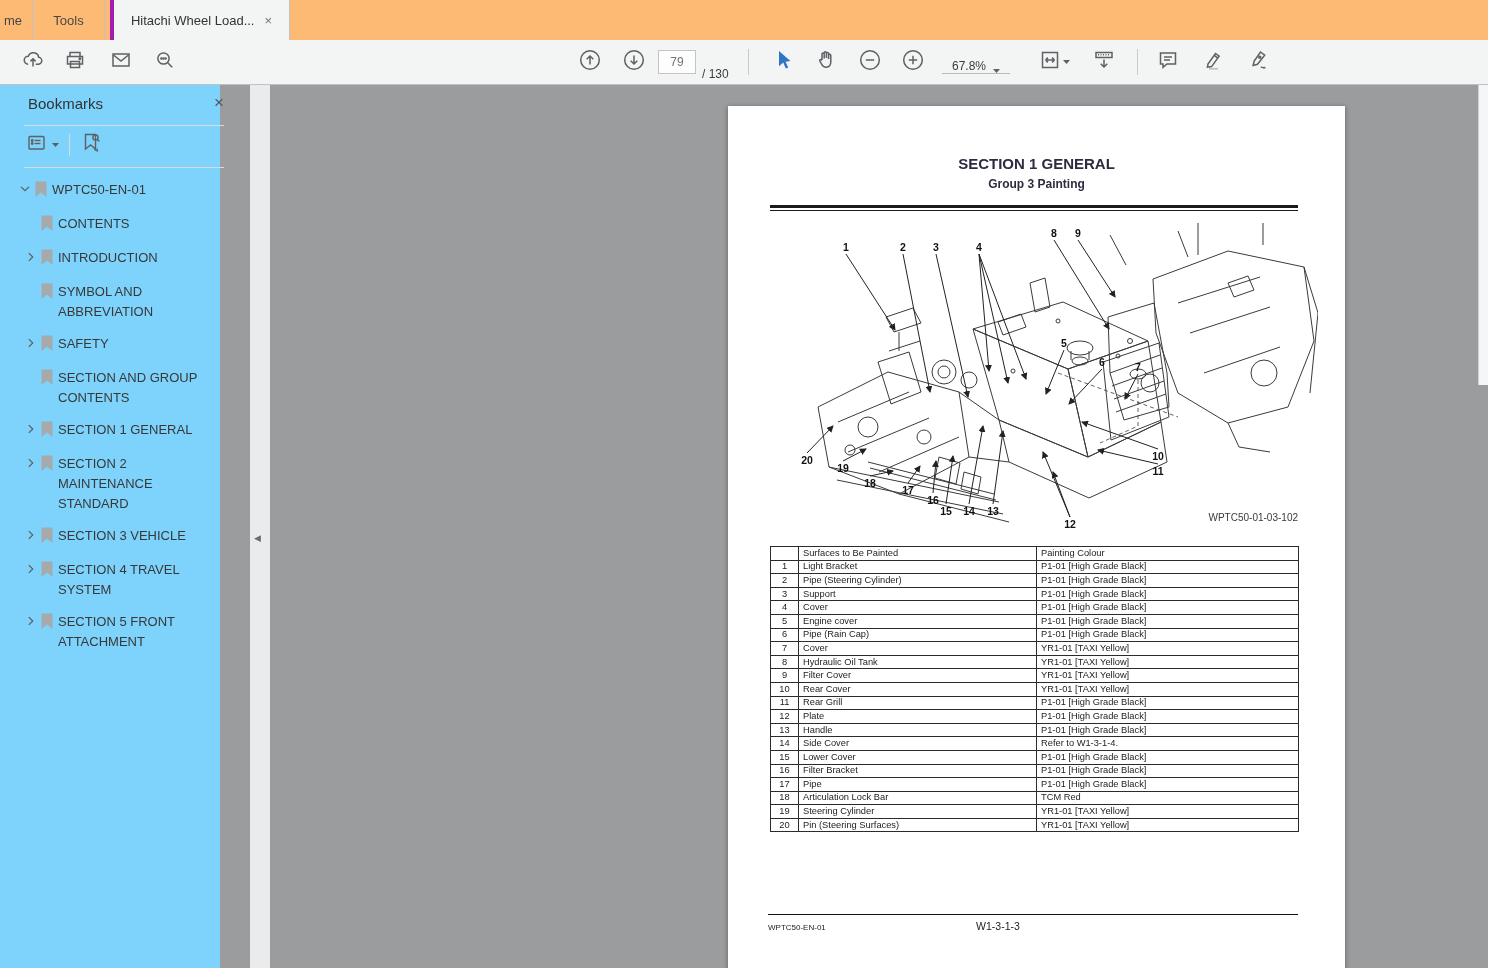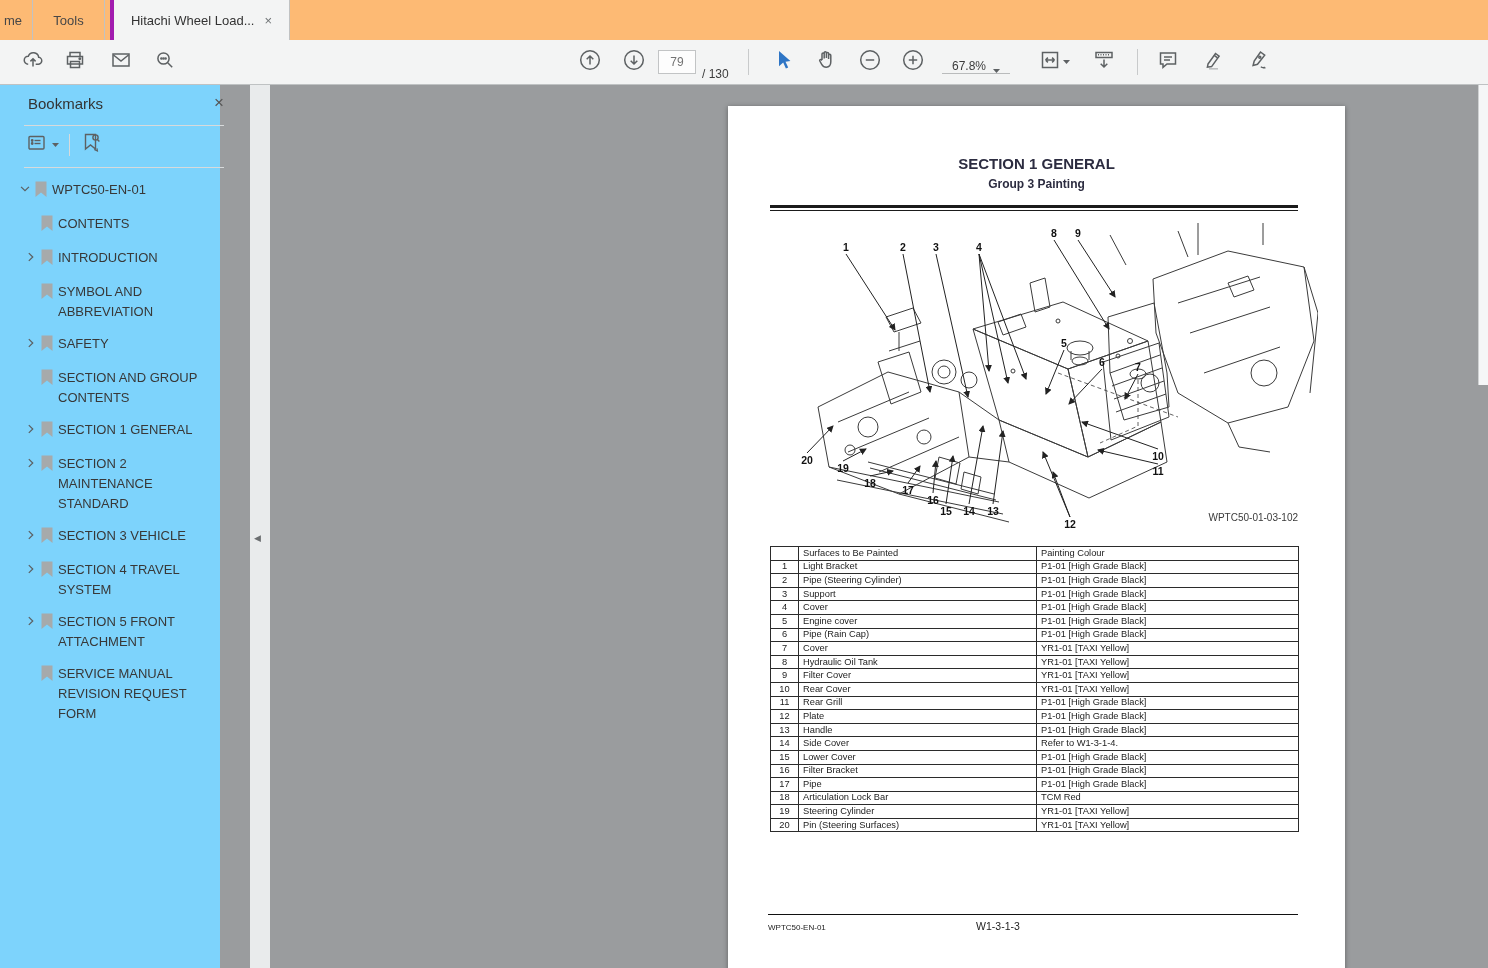--- a/index.html
+++ b/index.html
@@ -386,33 +386,20 @@
             <svg width="14" height="14" viewBox="0 0 16 16">
               <path d="M5.5,3.5 L10,8 L5.5,12.5"></path>
             </svg>
           </span>
           <span class="bm-flag">
             <svg width="14" height="17" viewBox="0 0 14 17">
               <path d="M1.5,0.5 h11 v15.5 l-5.5,-4.4 L1.5,16 Z"></path>
             </svg>
           </span>
           <span class="bm-label">SECTION 5 FRONT ATTACHMENT</span>
-        </div>
-        <div class="bm-item lvl-1">
-          <span class="bm-chev" data-state="none">
-            <svg width="14" height="14" viewBox="0 0 16 16">
-              <path d="M5.5,3.5 L10,8 L5.5,12.5"></path>
-            </svg>
-          </span>
-          <span class="bm-flag">
-            <svg width="14" height="17" viewBox="0 0 14 17">
-              <path d="M1.5,0.5 h11 v15.5 l-5.5,-4.4 L1.5,16 Z"></path>
-            </svg>
-          </span>
-          <span class="bm-label">SERVICE MANUAL REVISION REQUEST FORM</span>
         </div>
       </div>
   </div>
 
   <div class="side-strip">
     <span class="collapse-arrow">◀</span>
   </div>
 
   <div class="canvas">
     <div class="page">

